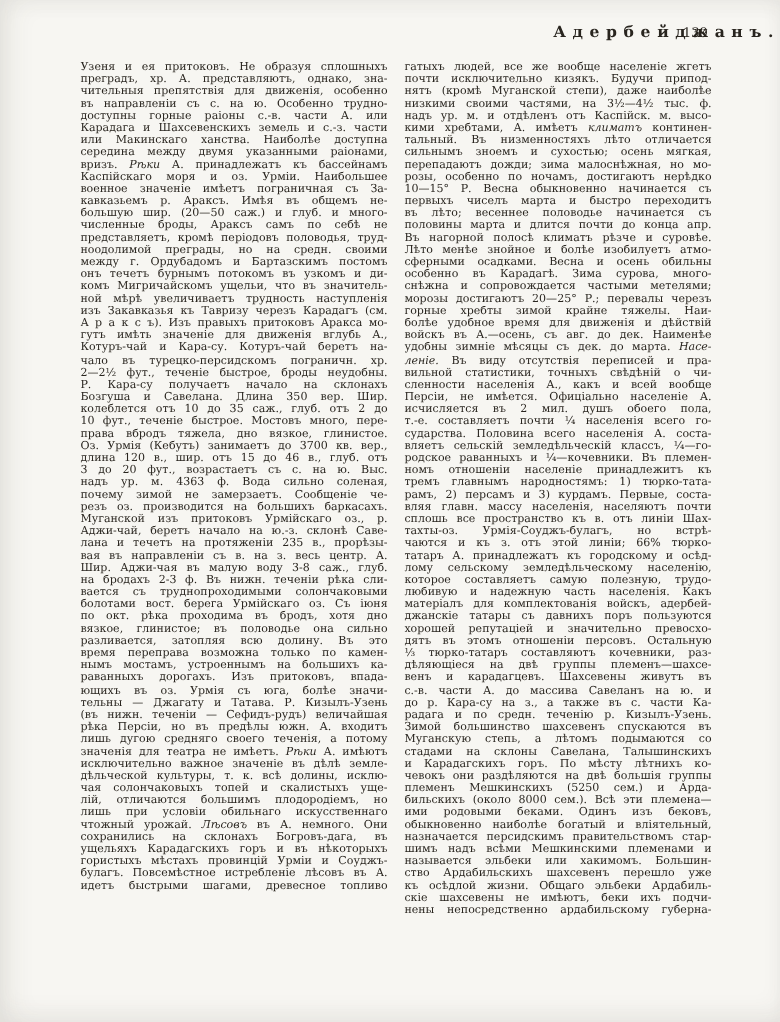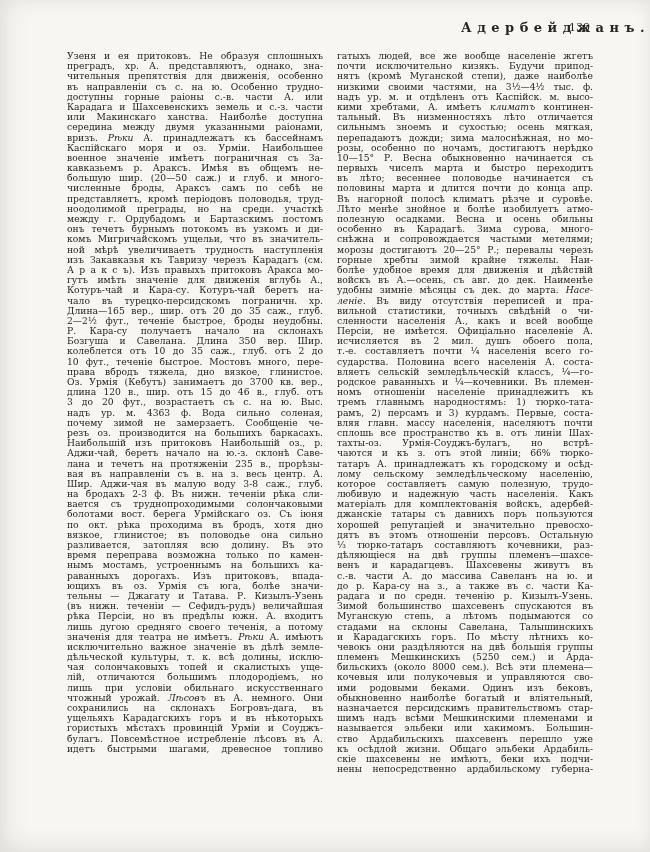--- a/index.html
+++ b/index.html
@@ -56,44 +56,43 @@
         <div class="line">Карадага и Шахсевенскихъ земель и с.-з. части</div>
         <div class="line">или Макинскаго ханства. Наиболѣе доступна</div>
         <div class="line">середина между двумя указанными раіонами,</div>
         <div class="line">вризъ. <i>Рѣки</i> А. принадлежатъ къ бассейнамъ</div>
         <div class="line">Каспійскаго моря и оз. Урміи. Наибольшее</div>
         <div class="line">военное значеніе имѣетъ пограничная съ За-</div>
         <div class="line">кавказьемъ р. Араксъ. Имѣя въ общемъ не-</div>
         <div class="line">большую шир. (20—50 саж.) и глуб. и много-</div>
         <div class="line">численные броды, Араксъ самъ по себѣ не</div>
         <div class="line">представляетъ, кромѣ періодовъ половодья, труд-</div>
-        <div class="line">ноодолимой преграды, но на средн. участкѣ</div>
+        <div class="line">ноодолимой преграды, но на средн. своими</div>
         <div class="line">между г. Ордубадомъ и Бартазскимъ постомъ</div>
         <div class="line">онъ течетъ бурнымъ потокомъ въ узкомъ и ди-</div>
         <div class="line">комъ Мигричайскомъ ущельи, что въ значитель-</div>
         <div class="line">ной мѣрѣ увеличиваетъ трудность наступленія</div>
         <div class="line">изъ Закавказья къ Тавризу черезъ Карадагъ (см.</div>
         <div class="line">А р а к с ъ). Изъ правыхъ притоковъ Аракса мо-</div>
         <div class="line">гутъ имѣть значеніе для движенія вглубь А.,</div>
         <div class="line">Котуръ-чай и Кара-су. Котуръ-чай беретъ на-</div>
         <div class="line">чало въ турецко-персидскомъ пограничн. хр.</div>
-        <div class="line">Длина—165 вер., шир. отъ 20 до 35 саж., глуб.</div>
         <div class="line">2—2½ фут., теченіе быстрое, броды неудобны.</div>
         <div class="line">Р. Кара-су получаетъ начало на склонахъ</div>
         <div class="line">Бозгуша и Савелана. Длина 350 вер. Шир.</div>
         <div class="line">колеблется отъ 10 до 35 саж., глуб. отъ 2 до</div>
         <div class="line">10 фут., теченіе быстрое. Мостовъ много, пере-</div>
         <div class="line">права вбродъ тяжела, дно вязкое, глинистое.</div>
         <div class="line">Оз. Урмія (Кебутъ) занимаетъ до 3700 кв. вер.,</div>
         <div class="line">длина 120 в., шир. отъ 15 до 46 в., глуб. отъ</div>
         <div class="line">3 до 20 фут., возрастаетъ съ с. на ю. Выс.</div>
         <div class="line">надъ ур. м. 4363 ф. Вода сильно соленая,</div>
         <div class="line">почему зимой не замерзаетъ. Сообщеніе че-</div>
         <div class="line">резъ оз. производится на большихъ баркасахъ.</div>
-        <div class="line">Наибольшій изъ притоковъ Наибольшій оз., р.</div>
+        <div class="line">Муганской изъ притоковъ Урмійскаго оз., р.</div>
         <div class="line">Аджи-чай, беретъ начало на ю.-з. склонѣ Саве-</div>
         <div class="line">лана и течетъ на протяженіи 235 в., прорѣзы-</div>
         <div class="line">вая въ направленіи съ в. на з. весь центр. А.</div>
         <div class="line">Шир. Аджи-чая въ малую воду 3-8 саж., глуб.</div>
         <div class="line">на бродахъ 2-3 ф. Въ нижн. теченіи рѣка сли-</div>
         <div class="line">вается съ труднопроходимыми солончаковыми</div>
         <div class="line">болотами вост. берега Урмійскаго оз. Съ іюня</div>
         <div class="line">по окт. рѣка проходима въ бродъ, хотя дно</div>
         <div class="line">вязкое, глинистое; въ половодье она сильно</div>
         <div class="line">разливается, затопляя всю долину. Въ это</div>
@@ -128,21 +127,21 @@
         <div class="line">тальный. Въ низменностяхъ лѣто отличается</div>
         <div class="line">сильнымъ зноемъ и сухостью; осень мягкая,</div>
         <div class="line">перепадаютъ дожди; зима малоснѣжная, но мо-</div>
         <div class="line">розы, особенно по ночамъ, достигаютъ нерѣдко</div>
         <div class="line">10—15° Р. Весна обыкновенно начинается съ</div>
         <div class="line">первыхъ чиселъ марта и быстро переходитъ</div>
         <div class="line">въ лѣто; весеннее половодье начинается съ</div>
         <div class="line">половины марта и длится почти до конца апр.</div>
         <div class="line">Въ нагорной полосѣ климатъ рѣзче и суровѣе.</div>
         <div class="line">Лѣто менѣе знойное и болѣе изобилуетъ атмо-</div>
-        <div class="line">полезную осадками. Весна и осень обильны</div>
+        <div class="line">сферными осадками. Весна и осень обильны</div>
         <div class="line">особенно въ Карадагѣ. Зима сурова, много-</div>
         <div class="line">снѣжна и сопровождается частыми метелями;</div>
         <div class="line">морозы достигаютъ 20—25° Р.; перевалы черезъ</div>
         <div class="line">горные хребты зимой крайне тяжелы. Наи-</div>
         <div class="line">болѣе удобное время для движенія и дѣйствій</div>
         <div class="line">войскъ въ А.—осень, съ авг. до дек. Наименѣе</div>
         <div class="line">удобны зимніе мѣсяцы съ дек. до марта. <i>Насе-</i></div>
         <div class="line"><i>леніе.</i> Въ виду отсутствія переписей и пра-</div>
         <div class="line">вильной статистики, точныхъ свѣдѣній о чи-</div>
         <div class="line">сленности населенія А., какъ и всей вообще</div>
@@ -173,21 +172,20 @@
         <div class="line">с.-в. части А. до массива Савеланъ на ю. и</div>
         <div class="line">до р. Кара-су на з., а также въ с. части Ка-</div>
         <div class="line">радага и по средн. теченію р. Кизылъ-Узень.</div>
         <div class="line">Зимой большинство шахсевенъ спускаются въ</div>
         <div class="line">Муганскую степь, а лѣтомъ подымаются со</div>
         <div class="line">стадами на склоны Савелана, Талышинскихъ</div>
         <div class="line">и Карадагскихъ горъ. По мѣсту лѣтнихъ ко-</div>
         <div class="line">чевокъ они раздѣляются на двѣ большія группы</div>
         <div class="line">племенъ Мешкинскихъ (5250 сем.) и Арда-</div>
         <div class="line">бильскихъ (около 8000 сем.). Всѣ эти племена—</div>
-        <div class="line">кочевыя или полукочевыя и управляются сво-</div>
         <div class="line">ими родовыми беками. Одинъ изъ бековъ,</div>
         <div class="line">обыкновенно наиболѣе богатый и вліятельный,</div>
         <div class="line">назначается персидскимъ правительствомъ стар-</div>
         <div class="line">шимъ надъ всѣми Мешкинскими племенами и</div>
         <div class="line">называется эльбеки или хакимомъ. Большин-</div>
         <div class="line">ство Ардабильскихъ шахсевенъ перешло уже</div>
         <div class="line">къ осѣдлой жизни. Общаго эльбеки Ардабиль-</div>
         <div class="line">скіе шахсевены не имѣютъ, беки ихъ подчи-</div>
         <div class="line">нены непосредственно ардабильскому губерна-</div>
       </div>

